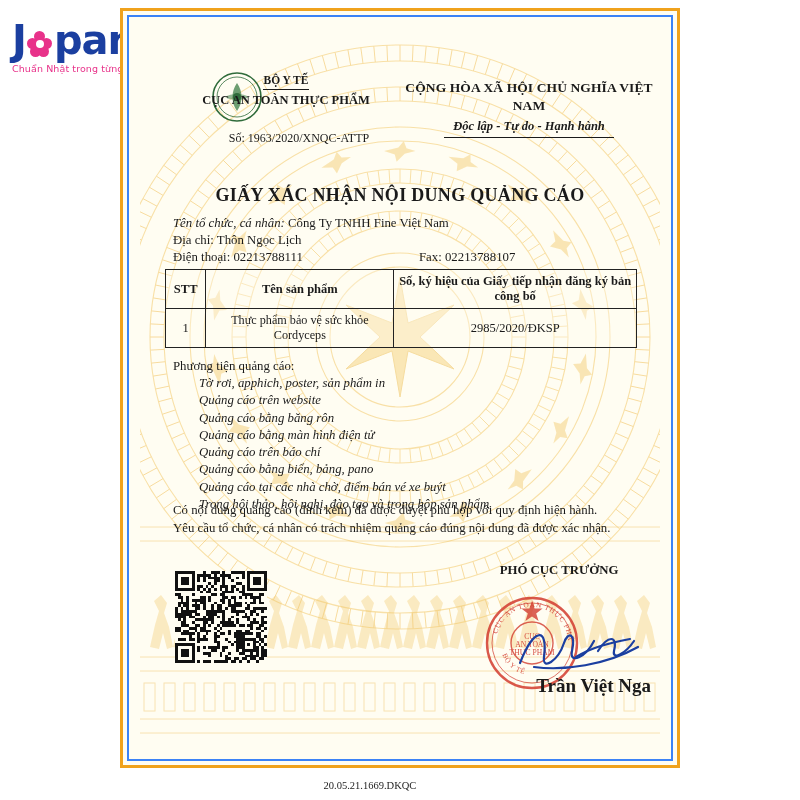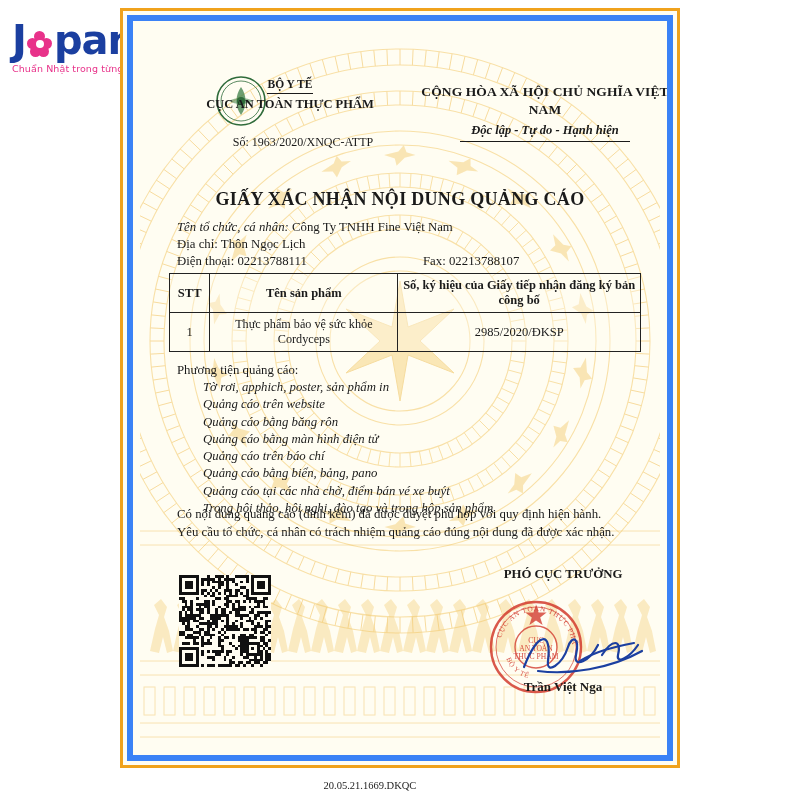--- a/index.html
+++ b/index.html
@@ -77,21 +77,21 @@
     width: 560px;
     height: 760px;
     background: #fffdf2;
     border: 3px solid #f0a21c;
     box-sizing: border-box;
     overflow: hidden;
   }
   #cert-inner {
     position: absolute;
     inset: 4px;
-    border: 6px solid #3b82f6;
+    border: 2px solid #3b82f6;
     box-sizing: border-box;
     overflow: hidden;
   }
 
   
   #watermark {
     position: absolute;
     left: 50%;
     top: 330px;
     transform: translate(-50%, -50%);
@@ -141,21 +141,21 @@
   #ministry .l1 { font-weight: bold; font-size: 11.5px; }
   #ministry .l1-underline {
     width: 46px;
     height: 1px;
     background: #1a1a1a;
     margin: 1px auto 2px auto;
   }
   #ministry .l2 { font-weight: bold; font-size: 12.5px; }
 
   #national {
-    left: 272px;
+    left: 260px;
     top: 62px;
     width: 280px;
     font-size: 13.5px;
     line-height: 18px;
   }
   #national .n1 { font-weight: bold; font-size: 13.5px; letter-spacing: .1px; }
   #national .n2 { font-weight: bold; font-style: italic; font-size: 12.5px; margin-top: 2px;}
   #national .n2-underline {
     width: 170px;
     height: 1px;
@@ -268,26 +268,26 @@
     left: 330px;
     top: 545px;
     width: 200px;
     text-align: center;
     font-size: 12.8px;
     line-height: 17px;
   }
   #sign-block .kt { font-weight: bold; }
   #sign-name {
     position: absolute;
-    left: 330px;
+    left: 322px;
     top: 658px;
     width: 200px;
-    text-align: center;
+    text-align: right;
     font-weight: bold;
-    font-size: 13px;
+    font-size: 19px;
   }
   #round-seal {
     position: absolute;
     left: 355px;
     top: 578px;
     width: 96px;
     height: 96px;
   }
   #signature-scribble {
     position: absolute;
@@ -875,21 +875,21 @@
       </svg>
 
       <div class="hdr" id="ministry">
         <div class="l1">BỘ Y TẾ</div>
         <div class="l1-underline"></div>
         <div class="l2">CỤC AN TOÀN THỰC PHẨM</div>
       </div>
 
       <div class="hdr" id="national">
         <div class="n1">CỘNG HÒA XÃ HỘI CHỦ NGHĨA VIỆT NAM</div>
-        <div class="n2">Độc lập - Tự do - Hạnh hiện</div>
+        <div class="n2">Độc lập - Tự do - Hạnh hành</div>
         <div class="n2-underline"></div>
       </div>
 
       <div id="docnum" class="hdr">Số: 1963/2020/XNQC-ATTP</div>
 
       <div id="title" class="hdr">GIẤY XÁC NHẬN NỘI DUNG QUẢNG CÁO</div>
 
       <div class="body-line" id="org-name">
         <span class="lbl">Tên tổ chức, cá nhân:</span>
         <span>Công Ty TNHH Fine Việt Nam</span>

